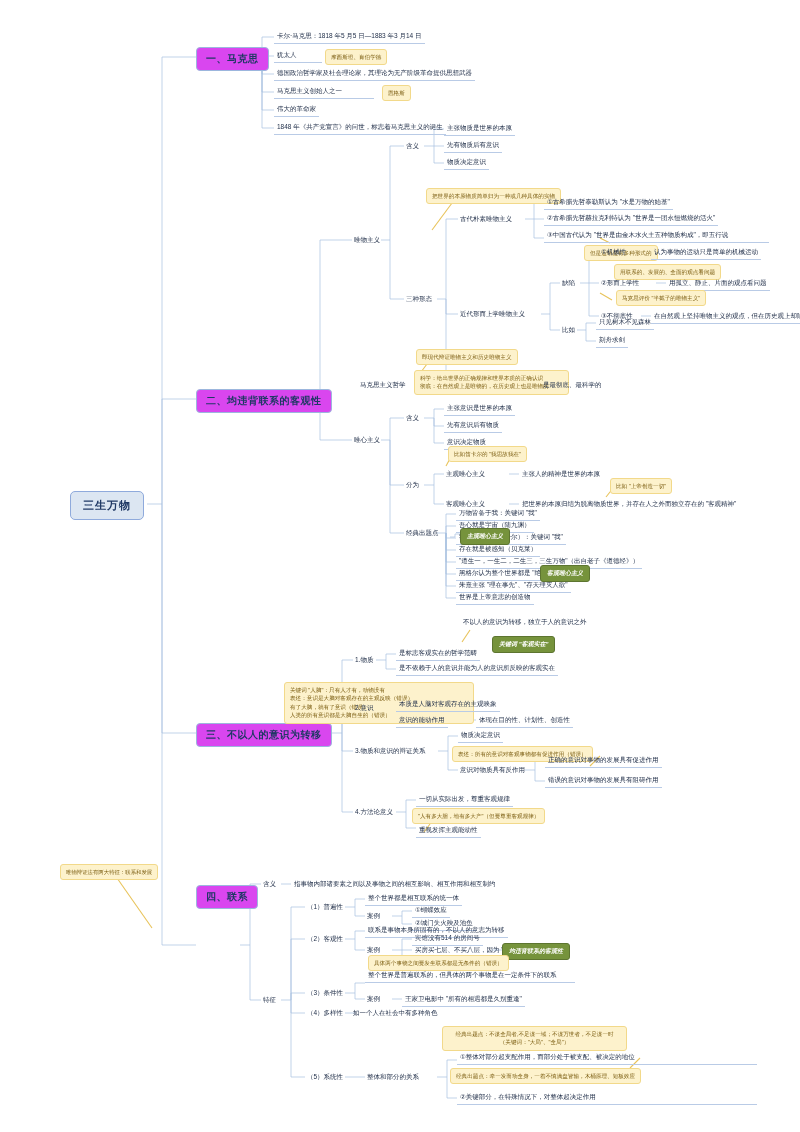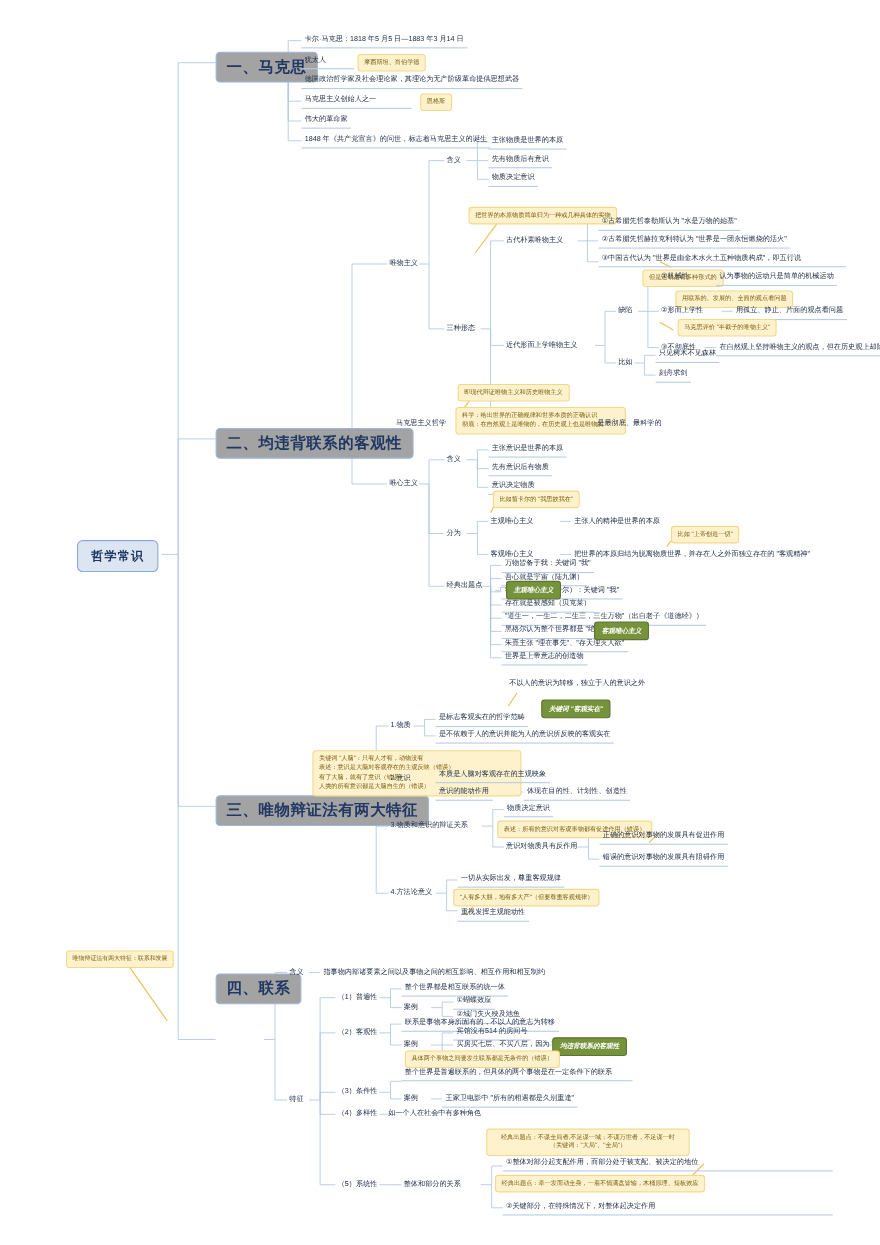--- a/index.html
+++ b/index.html
@@ -7,22 +7,22 @@
   #canvas{position:relative;width:800px;height:1132px;background:#ffffff;overflow:hidden;}
   #links{position:absolute;left:0;top:0;width:800px;height:1132px;pointer-events:none;}
   .node{position:absolute;box-sizing:border-box;white-space:nowrap;}
 
   
   .root{background:#dce6f2;border:1px solid #8faadc;border-radius:5px;
         color:#1f3864;font-weight:bold;font-size:11px;padding:6px 12px;
         letter-spacing:1px;}
 
   
-  .main{background:#a3a3a3;border:1px solid #9cb6dd;border-radius:4px;
-        color:#1f3864;font-weight:bold;font-size:14px;padding:4px 9px;
+  .main{background:#d946ef;border:1px solid #9cb6dd;border-radius:4px;
+        color:#1f3864;font-weight:bold;font-size:10px;padding:4px 9px;
         letter-spacing:.5px;}
 
   
   .leaf{color:#22304a;font-size:6.5px;padding:1px 3px 2px 3px;
         border-bottom:1px solid #b9cbe6;line-height:1.35;}
   .leaf.nb{border-bottom:none;}
   .lbl{color:#22304a;font-size:6.5px;padding:1px 2px;line-height:1.3;}
 
   
   .note{background:#fdf2cc;border:1px solid #f2d98a;border-radius:3px;
@@ -206,21 +206,21 @@
       <path d="M614 487 L606 497"></path>
       <path d="M470 630 L462 642"></path>
       <path d="M600 756 L590 766"></path>
       <path d="M430 824 L424 832"></path>
       <path d="M110 868 L152 928"></path>
       <path d="M478 958 L470 966"></path>
       <path d="M640 1058 L630 1068"></path>
     </g>
   </svg>
 
-  <div class="node root" style="left:70px;top:491px;">哲学常识</div>
+  <div class="node root" style="left:70px;top:491px;">三生万物</div>
 
   <div class="node main" style="left:196px;top:47px;">一、马克思</div>
 
   <div class="node leaf" style="left:274px;top:31px;">卡尔·马克思：1818 年5 月5 日—1883 年3 月14 日</div>
   <div class="node leaf" style="left:274px;top:50px;width:48px;">犹太人</div>
   <div class="node note" style="left:325px;top:49px;">摩西斯坦、肖伯学德</div>
   <div class="node leaf" style="left:274px;top:68px;">德国政治哲学家及社会理论家，其理论为无产阶级革命提供思想武器</div>
   <div class="node leaf" style="left:274px;top:86px;width:100px;">马克思主义创始人之一</div>
   <div class="node note" style="left:382px;top:85px;">恩格斯</div>
   <div class="node leaf" style="left:274px;top:104px;">伟大的革命家</div>
@@ -288,21 +288,21 @@
   <div class="node leaf" style="left:456px;top:568px;">黑格尔认为整个世界都是 "绝对精神" 的产物</div>
   <div class="node leaf" style="left:456px;top:580px;">朱熹主张 "理在事先"、"存天理灭人欲"</div>
   <div class="node leaf" style="left:456px;top:592px;">世界是上帝意志的创造物</div>
 
   <div class="node tag" style="left:460px;top:528px;">主观唯心主义</div>
   <div class="node tag" style="left:540px;top:565px;">客观唯心主义</div>
 
   <div class="node leaf nb" style="left:460px;top:617px;">不以人的意识为转移，独立于人的意识之外</div>
   <div class="node tag" style="left:492px;top:636px;">关键词 "客观实在"</div>
 
-  <div class="node main" style="left:196px;top:723px;">三、唯物辩证法有两大特征</div>
+  <div class="node main" style="left:196px;top:723px;">三、不以人的意识为转移</div>
 
   <div class="node lbl" style="left:353px;top:655px;">1.物质</div>
   <div class="node leaf" style="left:396px;top:648px;">是标志客观实在的哲学范畴</div>
   <div class="node leaf" style="left:396px;top:663px;">是不依赖于人的意识并能为人的意识所反映的客观实在</div>
 
   <div class="node note" style="left:284px;top:682px;width:190px;white-space:pre-line;">关键词 "人脑"：只有人才有，动物没有
 表述：意识是大脑对客观存在的主观反映（错误）
 有了大脑，就有了意识（错误）
 人类的所有意识都是大脑自生的（错误）</div>
   <div class="node lbl" style="left:353px;top:703px;">2.意识</div>

